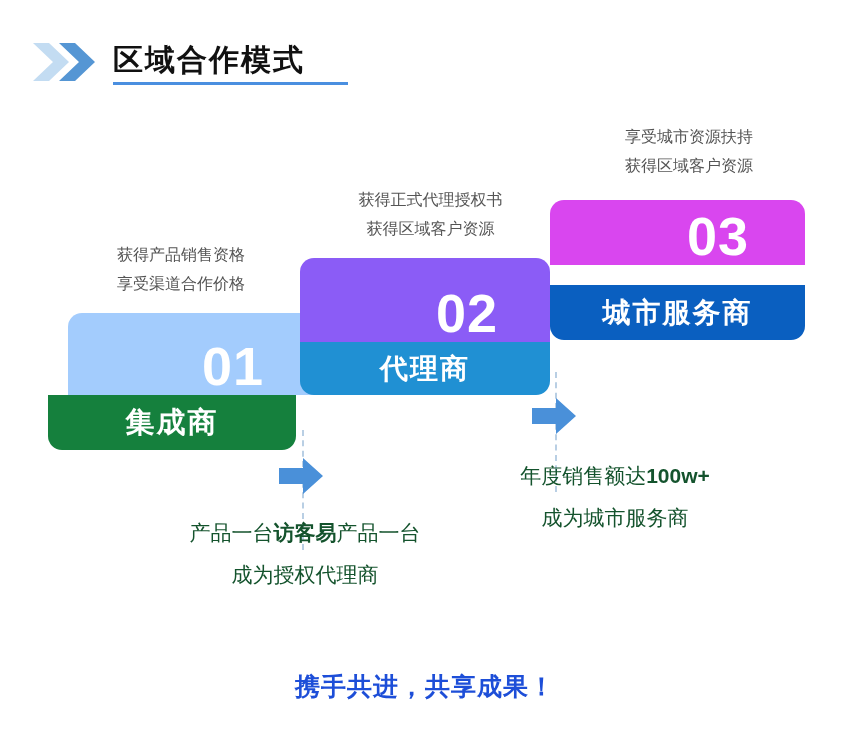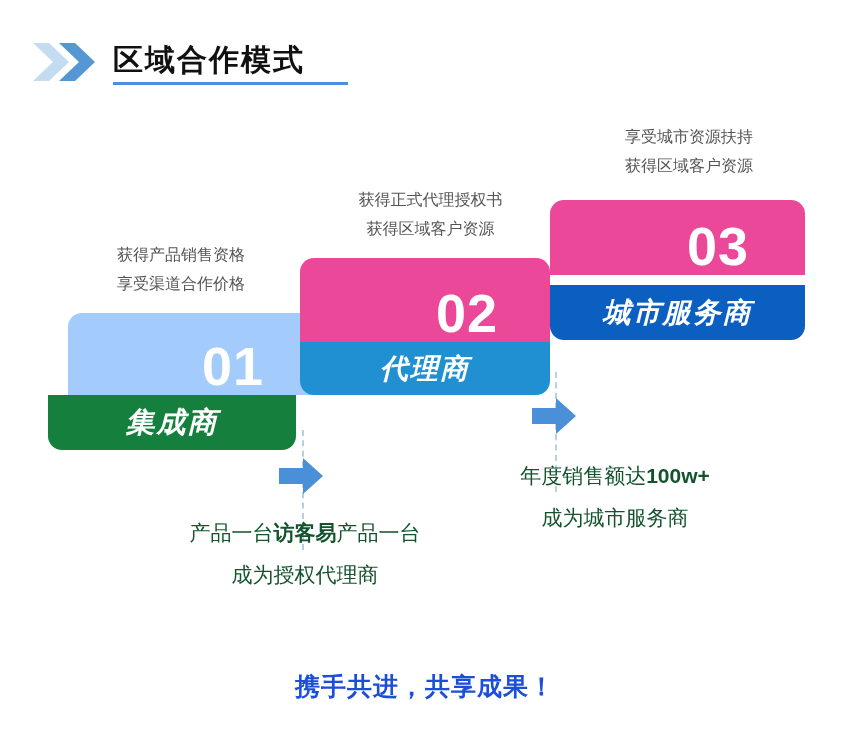--- a/index.html
+++ b/index.html
@@ -80,39 +80,38 @@
     display: flex;
     align-items: center;
     justify-content: center;
   }
   .card-label {
     font-size: 28px;
     font-weight: bold;
     color: #ffffff;
     letter-spacing: 2px;
     white-space: nowrap;
-    font-style: italic;
   }
 
   
   #card-1 { left: 48px; top: 213px; width: 248px; height: 137px; }
   #card-1 .card-top    { height: 82px; background: #a3ccfd; margin-left: 20px; }
   #card-1 .card-bottom { top: 82px; height: 55px; background: #15803d; }
   #card-1 .card-num    { right: 52px; }
   #card-1 .card-label  { font-size: 29px; }
 
   
   #card-2 { left: 300px; top: 158px; width: 250px; height: 137px; }
-  #card-2 .card-top    { height: 84px; background: #ec4899; }
+  #card-2 .card-top    { height: 84px; background: #8b5cf6; }
   #card-2 .card-bottom { top: 84px; height: 53px; background: #2090d3; }
   #card-2 .card-num    { right: 52px; }
 
   
   #card-3 { left: 550px; top: 100px; width: 255px; height: 140px; }
-  #card-3 .card-top    { height: 75px; background: #ec4899; }
+  #card-3 .card-top    { height: 65px; background: #d946ef; }
   #card-3 .card-bottom { top: 85px; height: 55px; background: #0a5fc0; }
   #card-3 .card-num    { right: 56px; }
 
   
   .step-caption {
     position: absolute;
     text-align: center;
     font-size: 16px;
     line-height: 29px;
     color: #555555;

